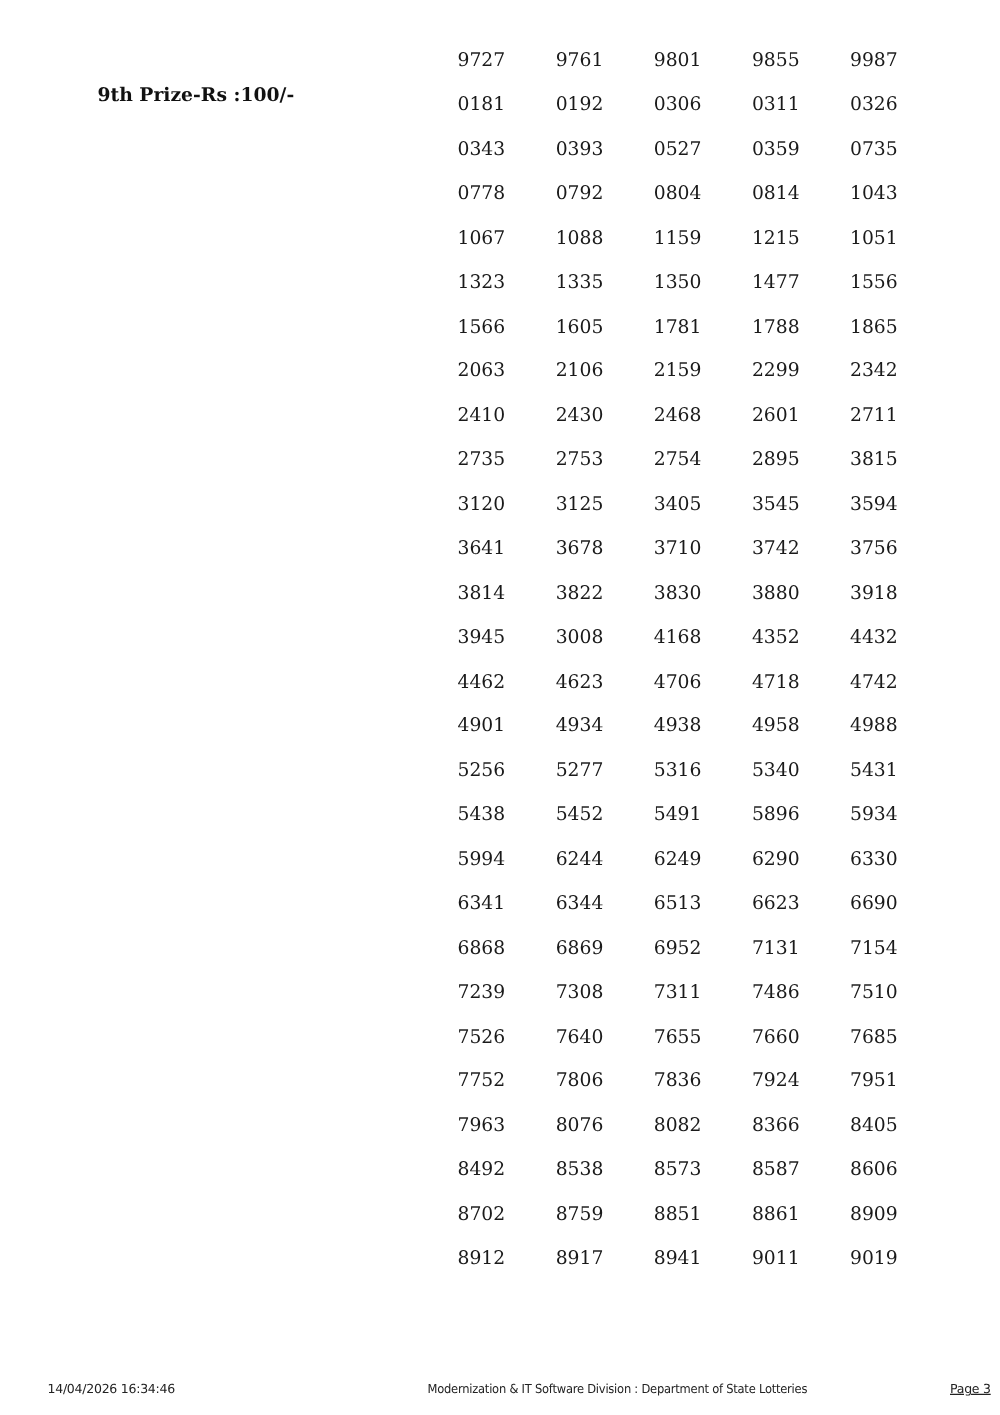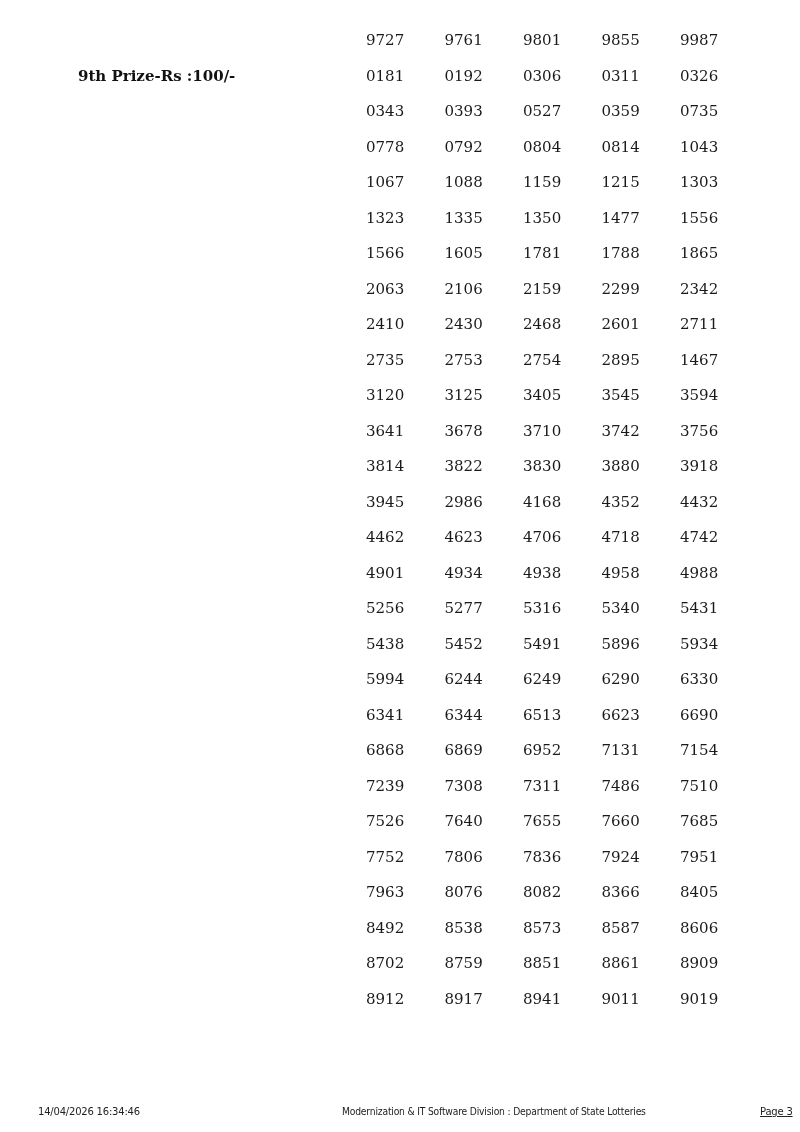--- a/index.html
+++ b/index.html
@@ -29,21 +29,21 @@
   .numbers {
     position: absolute;
     left: 366px;
     top: 30px;
     margin: 0;
     padding: 0;
   }
   .num-row {
     display: flex;
     height: 35.5px;
-    align-items: flex-start;
+    align-items: center;
   }
   .num-cell {
     width: 78.5px;
     font-family: "DejaVu Serif", serif;
     font-size: 15px;
     line-height: 20px;
     color: #1a1a1a;
   }
   .footer {
     position: absolute;
@@ -92,21 +92,21 @@
       <div class="num-cell">0792</div>
       <div class="num-cell">0804</div>
       <div class="num-cell">0814</div>
       <div class="num-cell">1043</div>
     </div>
     <div class="num-row">
       <div class="num-cell">1067</div>
       <div class="num-cell">1088</div>
       <div class="num-cell">1159</div>
       <div class="num-cell">1215</div>
-      <div class="num-cell">1303</div>
+      <div class="num-cell">1051</div>
     </div>
     <div class="num-row">
       <div class="num-cell">1323</div>
       <div class="num-cell">1335</div>
       <div class="num-cell">1350</div>
       <div class="num-cell">1477</div>
       <div class="num-cell">1556</div>
     </div>
     <div class="num-row">
       <div class="num-cell">1566</div>
@@ -127,21 +127,21 @@
       <div class="num-cell">2430</div>
       <div class="num-cell">2468</div>
       <div class="num-cell">2601</div>
       <div class="num-cell">2711</div>
     </div>
     <div class="num-row">
       <div class="num-cell">2735</div>
       <div class="num-cell">2753</div>
       <div class="num-cell">2754</div>
       <div class="num-cell">2895</div>
-      <div class="num-cell">1467</div>
+      <div class="num-cell">3815</div>
     </div>
     <div class="num-row">
       <div class="num-cell">3120</div>
       <div class="num-cell">3125</div>
       <div class="num-cell">3405</div>
       <div class="num-cell">3545</div>
       <div class="num-cell">3594</div>
     </div>
     <div class="num-row">
       <div class="num-cell">3641</div>
@@ -152,21 +152,21 @@
     </div>
     <div class="num-row">
       <div class="num-cell">3814</div>
       <div class="num-cell">3822</div>
       <div class="num-cell">3830</div>
       <div class="num-cell">3880</div>
       <div class="num-cell">3918</div>
     </div>
     <div class="num-row">
       <div class="num-cell">3945</div>
-      <div class="num-cell">2986</div>
+      <div class="num-cell">3008</div>
       <div class="num-cell">4168</div>
       <div class="num-cell">4352</div>
       <div class="num-cell">4432</div>
     </div>
     <div class="num-row">
       <div class="num-cell">4462</div>
       <div class="num-cell">4623</div>
       <div class="num-cell">4706</div>
       <div class="num-cell">4718</div>
       <div class="num-cell">4742</div>

